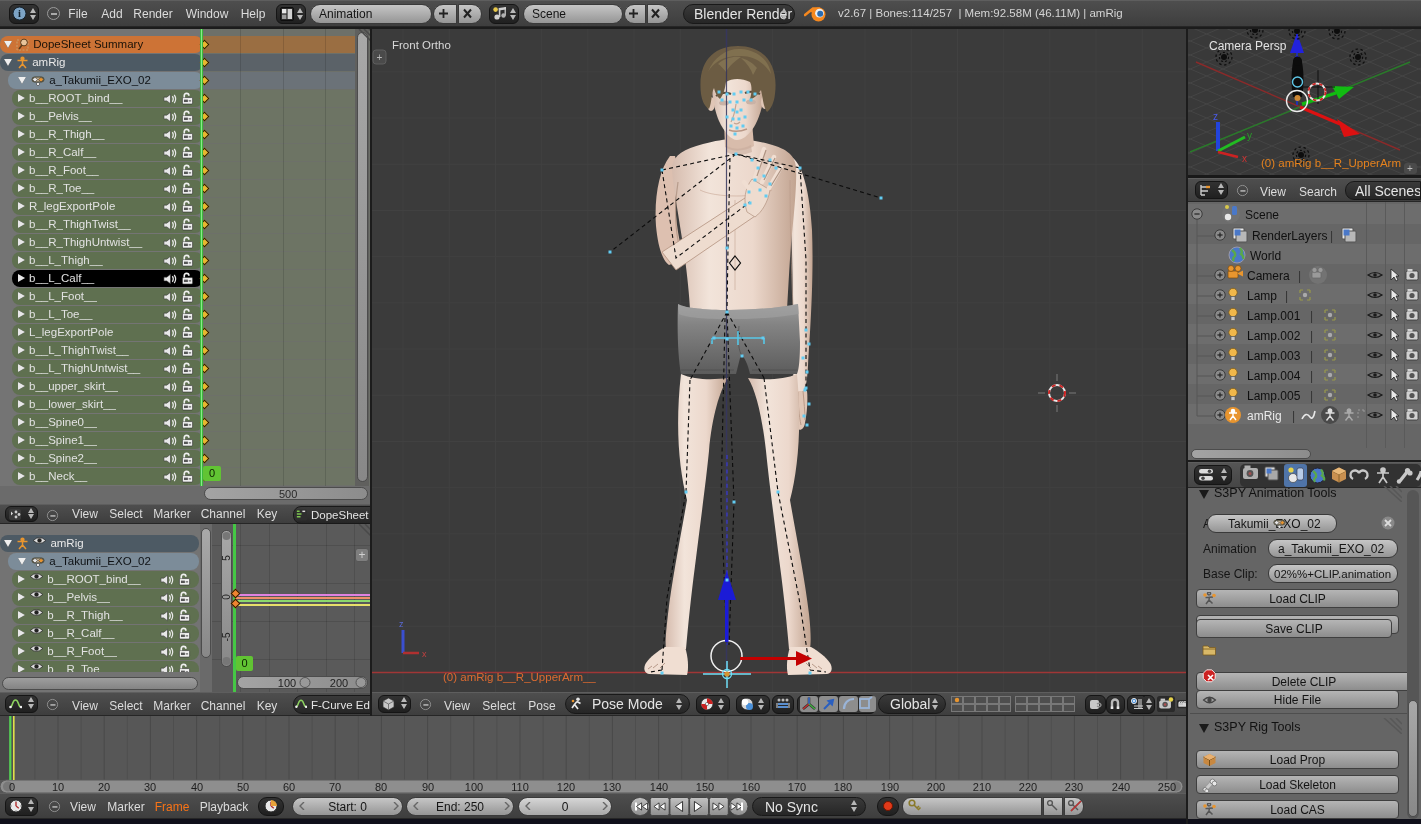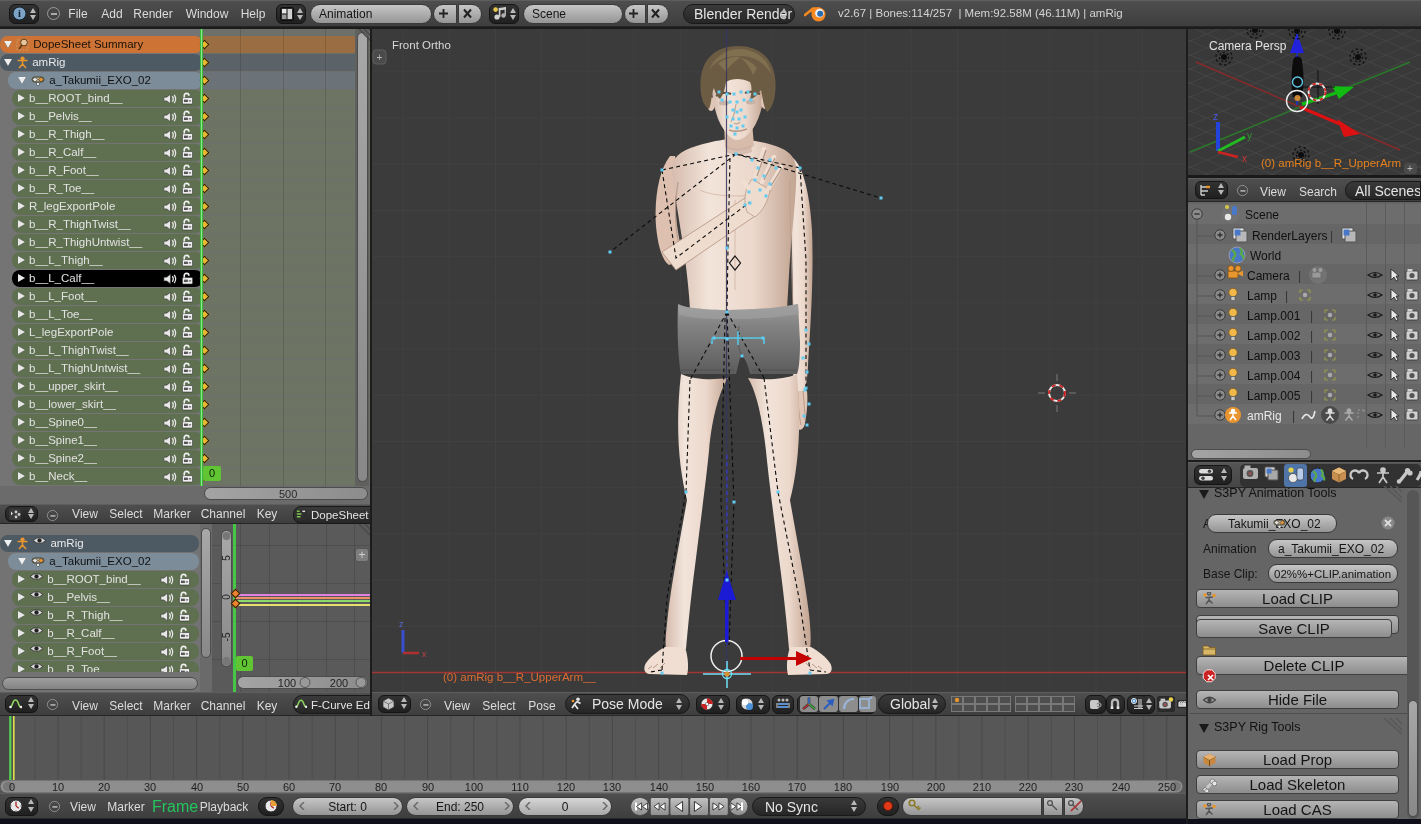--- a/index.html
+++ b/index.html
@@ -17,21 +17,21 @@
 .updn .u{top:0;border-bottom:5px solid #b8b8b8}
 .updn .d{bottom:0;border-top:5px solid #b8b8b8}
 .mins{position:absolute;width:13px;height:13px;border:1px solid #9a9a9a;border-radius:50%}
 .mins:after{content:"";position:absolute;left:2.5px;top:5px;width:6px;height:1.6px;background:#aaa}
 .row{position:absolute;height:17px;border-radius:8px;font-size:11.5px;line-height:17px;white-space:nowrap;overflow:hidden}
 .band{position:absolute;height:17px;left:203px;width:166px}
 .kd{position:absolute;width:7px;height:7px;border:1px solid #2a1a00;background:#e8b830;transform:rotate(45deg)}
 .tri-r{display:inline-block;width:0;height:0;border-top:4.5px solid transparent;border-bottom:4.5px solid transparent;border-left:7px solid #e8e8e8;margin:0 4px 0 6px;filter:drop-shadow(0 0 .5px #222)}
 .tri-d{display:inline-block;width:0;height:0;border-left:4.5px solid transparent;border-right:4.5px solid transparent;border-top:7px solid #efefef;margin:0 4px 0 4px;filter:drop-shadow(0 0 .5px #222)}
 .btn{position:absolute;background:linear-gradient(#b5b5b5,#8d8d8d);border:1px solid #3f3f3f;border-radius:4px;
- color:#141414;font-size:15px;text-align:center;overflow:hidden}
+ color:#141414;font-size:12px;text-align:center;overflow:hidden}
 .sb{position:absolute;background:linear-gradient(90deg,#a4a4a4,#8c8c8c);border:1px solid #4c4c4c;border-radius:7px}
 .sbh{position:absolute;background:linear-gradient(#a8a8a8,#888);border:1px solid #4c4c4c;border-radius:7px}
 svg.r{position:absolute;display:block}
 svg{vertical-align:top}
 .t{position:absolute;white-space:nowrap}
 </style></head><body>
 <div id="scr">
 <svg width="0" height="0" style="position:absolute">
       <defs>
 <symbol id="spk" viewBox="0 0 16 12">
@@ -765,21 +765,21 @@
       <circle cx="2" cy="7" r="0.8" fill="#888"></circle>
       <circle cx="7" cy="12" r="0.8" fill="#888"></circle>
     </svg>
 <span class="updn" style="left:28px;top:799px;height:13px">
       <i class="u"></i>
       <i class="d"></i>
     </span>
 <div class="mins" style="left:48px;top:800px;transform:scale(.85)"></div>
 <div class="m" style="left:66px;top:795px;width:34px;color:#dcdcdc;font-size:12px">View</div>
 <div class="m" style="left:104px;top:795px;width:44px;color:#dcdcdc;font-size:12px">Marker</div>
-<div class="m" style="left:152px;top:795px;width:40px;color:#22c55e;font-size:16px">Frame</div>
+<div class="m" style="left:152px;top:795px;width:40px;color:#f97316;font-size:12px">Frame</div>
 <div class="m" style="left:196px;top:795px;width:56px;color:#dcdcdc;font-size:12px">Playback</div>
 <div class="ebtn" style="left:258px;top:796.5px;width:26px;height:19px;border-radius:9px"></div>
 <svg class="r" style="left:264px;top:799px" width="14" height="14" viewBox="0 0 14 14">
       <circle cx="7" cy="7" r="6" fill="#e8e8e8" stroke="#2a2a2a"></circle>
       <path d="M7,7 L7,2.8 M7,7 L9.8,9.2" stroke="#b03030" stroke-width="1.4"></path>
       <path d="M7,1 A6,6 0 0,1 13,7 L7,7 Z" fill="#e8a23a"></path>
     </svg>
 <div class="fld" style="left:292px;top:796.5px;width:111px;height:19px;line-height:18px;text-align:center">Start: 0</div>
 <div class="fld" style="left:406px;top:796.5px;width:108px;height:19px;line-height:18px;text-align:center">End: 250</div>
 <div class="fld" style="left:518px;top:796.5px;width:94px;height:19px;line-height:18px;text-align:center;background:linear-gradient(#d6d6d6,#a8a8a8)">0</div>
@@ -1143,21 +1143,21 @@
     </svg>
 <div class="btn" style="left:1196px;top:615px;width:203px;height:19px;line-height:18px">Reset Rig</div>
 <svg class="r" style="left:1202px;top:617.5px" width="15" height="14" viewBox="0 0 15 14">
       <path d="M3,7 a4.5,4.5 0 0,1 8,-2.5 M11,1.5 V5 H7.5 M12,7 a4.5,4.5 0 0,1 -8,2.5 M4,12.5 V9 H7.5" stroke="#555" stroke-width="1.6" fill="none"></path>
     </svg>
 <div class="btn" style="left:1196px;top:619px;width:196px;height:19px;line-height:18px">Save CLIP</div>
 <svg class="r" style="left:1202px;top:642.5px" width="15" height="14" viewBox="0 0 15 14">
       <path d="M1,3 h5 l1.5,1.5 h6 v7.5 h-12.5 Z" fill="#d8b868" stroke="#7a5a20" stroke-width=".8"></path>
       <path d="M1,6 h12.5" stroke="#7a5a20" stroke-width=".8"></path>
     </svg>
-<div class="btn" style="left:1196px;top:656px;width:216px;height:19px;line-height:18px">Delete CLIP</div>
+<div class="btn" style="left:1196px;top:672px;width:216px;height:19px;line-height:18px">Delete CLIP</div>
 <svg class="r" style="left:1202px;top:668.5px" width="15" height="14" viewBox="0 0 15 14">
       <path d="M4.5,1 h6 l4,4 v6 l-4,4 h-6 l-4,-4 v-6 Z" fill="#cc2222" stroke="#fff" stroke-width="1" transform="scale(.85) translate(1,0)"></path>
       <path d="M5,5 L10,10 M10,5 L5,10" stroke="#fff" stroke-width="1.6" transform="translate(1,1)"></path>
     </svg>
 <div class="btn" style="left:1196px;top:690px;width:203px;height:19px;line-height:18px">Hide File</div>
 <svg class="r" style="left:1202px;top:692.5px" width="15" height="14" viewBox="0 0 15 14">
       <path d="M1.5,7 Q7.5,1.5 13.5,7 Q7.5,12.5 1.5,7 Z" fill="none" stroke="#444" stroke-width="1.2"></path>
       <circle cx="7.5" cy="7" r="2.2" fill="#444"></circle>
     </svg>
 <div class="r" style="left:1190px;top:712.5px;width:229px;height:1.5px;background:#4e4e4e"></div>

